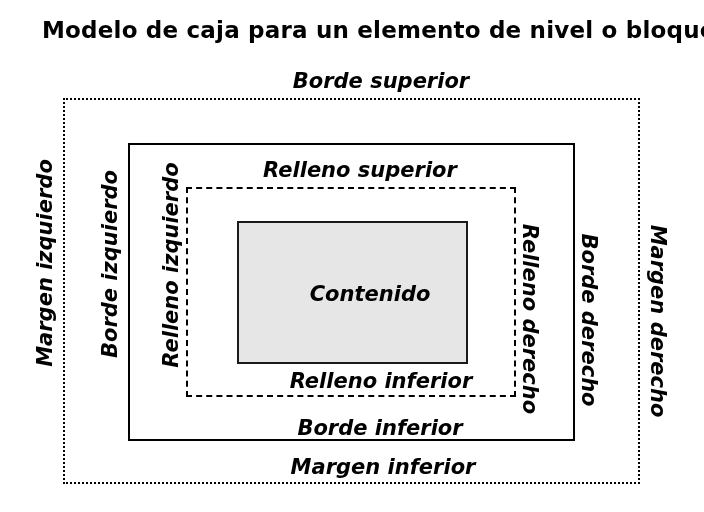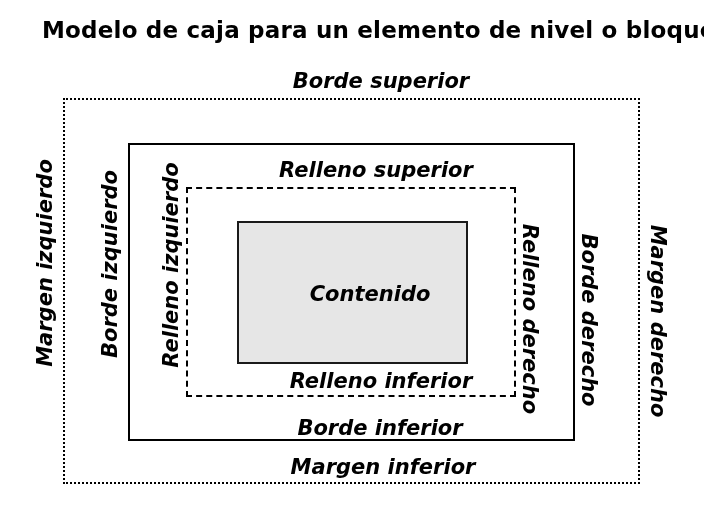--- a/index.html
+++ b/index.html
@@ -50,21 +50,21 @@
 <div class="stage">
 
   <div class="title">Modelo de caja para un elemento de nivel o bloque</div>
 
   <div class="box margin-box"></div>
   <div class="box border-rect"></div>
   <div class="box padding-box"></div>
   <div class="box content-box"></div>
 
   <span class="lbl" style="left:381px; top:81px;">Borde superior</span>
-  <span class="lbl" style="left:376px; top:170px;">Relleno superior</span>
+  <span class="lbl" style="left:360px; top:170px;">Relleno superior</span>
 
   <span class="lbl" style="left:381px; top:381px;">Relleno inferior</span>
 
   <span class="lbl" style="left:370px; top:294px;">Contenido</span>
   <span class="lbl" style="left:383px; top:467px;">Margen inferior</span>
   <span class="lbl" style="left:380px; top:428px;">Borde inferior</span>
 
   <span class="lbl rot-left" style="left:45px; top:263px;">Margen izquierdo</span>
   <span class="lbl rot-left" style="left:110px; top:264px;">Borde izquierdo</span>
   <span class="lbl rot-left" style="left:171px; top:265px;">Relleno izquierdo</span>

